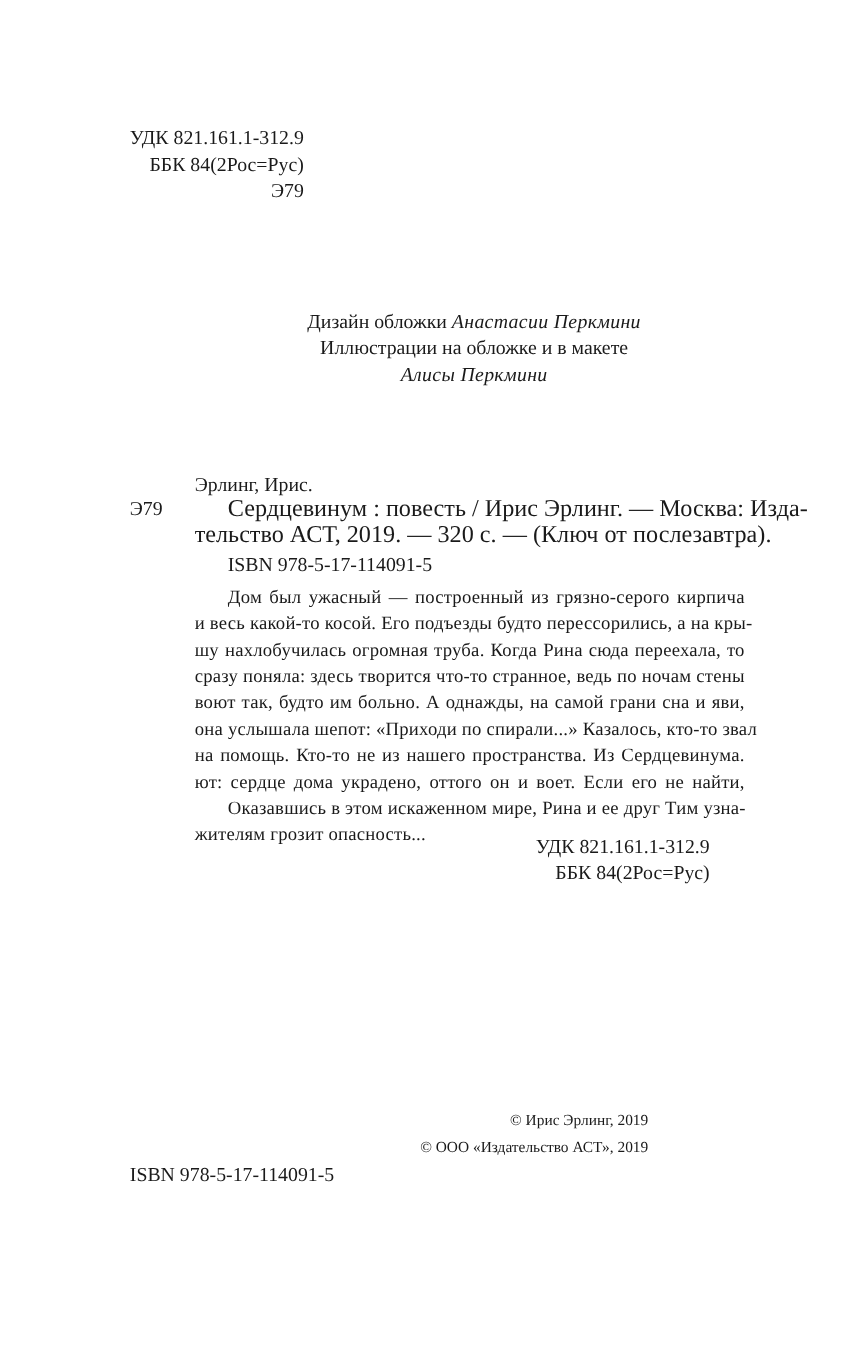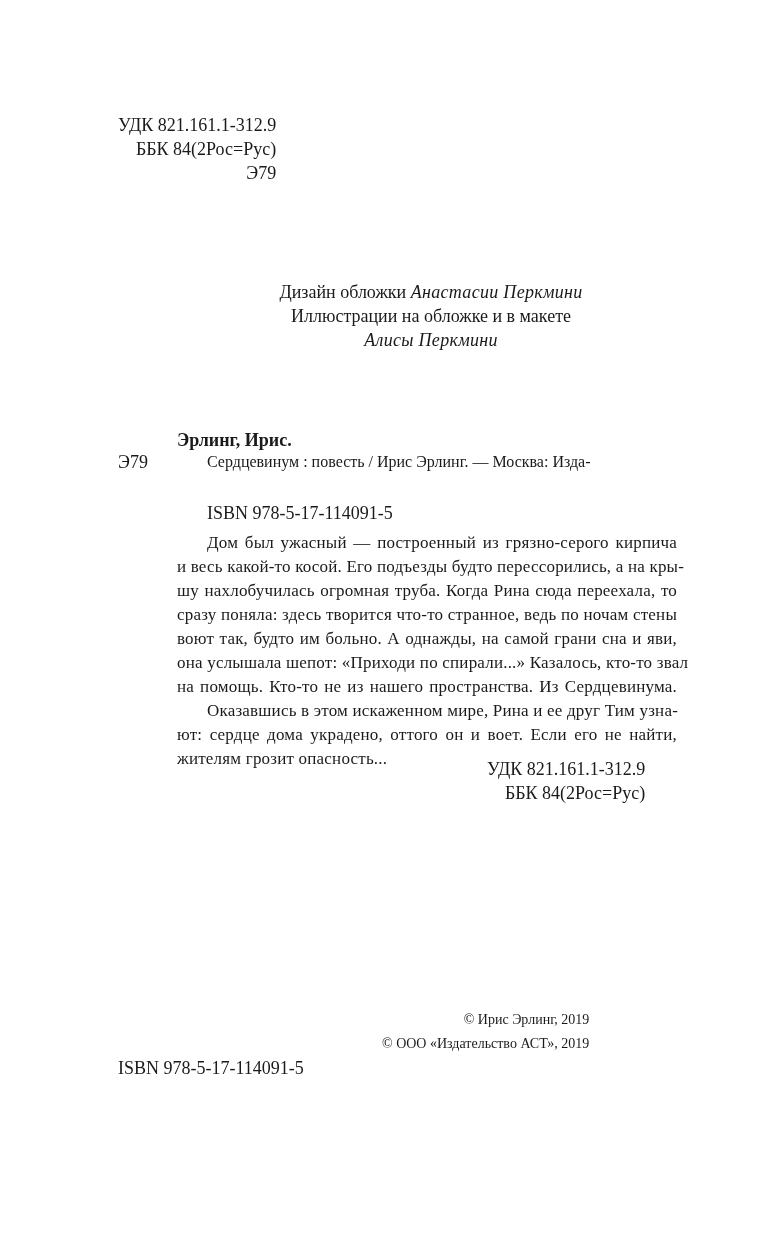--- a/index.html
+++ b/index.html
@@ -35,35 +35,35 @@
       font-size: 18px;
       line-height: 24px;
     }
     .credits i { font-style: italic; letter-spacing: 0.3px; }
 
     
     .author {
       left: 177px;
       top: 428px;
       font-size: 18px;
-      font-weight: bold;
+      font-weight: normal;
       line-height: 24px;
     }
     .bib-code {
       left: 118px;
       top: 450px;
       font-size: 18px;
       line-height: 24px;
     }
     .bib-text {
       position: absolute;
       left: 177px;
       top: 450px;
       width: 500px;
-      font-size: 16px;
+      font-size: 22px;
       line-height: 24px;
       text-align: justify;
     }
     .bib-text .line { display: block; white-space: nowrap; }
     .bib-text .first { text-indent: 30px; }
     .isbn-main {
       left: 207px;
       top: 501px;
       font-size: 18px;
       line-height: 24px;
@@ -124,33 +124,34 @@
     <span>Дизайн обложки </span><i>Анастасии Перкмини</i>
   </div>
   <div>Иллюстрации на обложке и в макете</div>
   <div><i>Алисы Перкмини</i></div>
 </div>
 
 <div class="abs author">Эрлинг, Ирис.</div>
 <div class="abs bib-code">Э79</div>
 <div class="bib-text">
   <span class="line first">Сердцевинум : повесть / Ирис Эрлинг. — Москва: Изда-</span>
+  <span class="line">тельство АСТ, 2019. — 320 с. — (Ключ от послезавтра).</span>
 </div>
 <div class="abs isbn-main">ISBN 978-5-17-114091-5</div>
 
 <div class="annotation">
   <span class="line indent">Дом был ужасный — построенный из грязно-серого кирпича</span>
   <span class="line">и весь какой-то косой. Его подъезды будто перессорились, а на кры-</span>
   <span class="line">шу нахлобучилась огромная труба. Когда Рина сюда переехала, то</span>
   <span class="line">сразу поняла: здесь творится что-то странное, ведь по ночам стены</span>
   <span class="line">воют так, будто им больно. А однажды, на самой грани сна и яви,</span>
   <span class="line">она услышала шепот: «Приходи по спирали...» Казалось, кто-то звал</span>
   <span class="line">на помощь. Кто-то не из нашего пространства. Из Сердцевинума.</span>
+  <span class="line">ют: сердце дома украдено, оттого он и воет. Если его не найти,</span>
   <span class="line indent">Оказавшись в этом искаженном мире, Рина и ее друг Тим узна-</span>
-  <span class="line">ют: сердце дома украдено, оттого он и воет. Если его не найти,</span>
   <span class="line last">жителям грозит опасность...</span>
 </div>
 
 <div class="abs class-bottom">
   <div>УДК 821.161.1-312.9</div>
   <div>ББК 84(2Рос=Рус)</div>
 </div>
 
 <div class="abs copyrights">
   <div>© Ирис Эрлинг, 2019</div>

